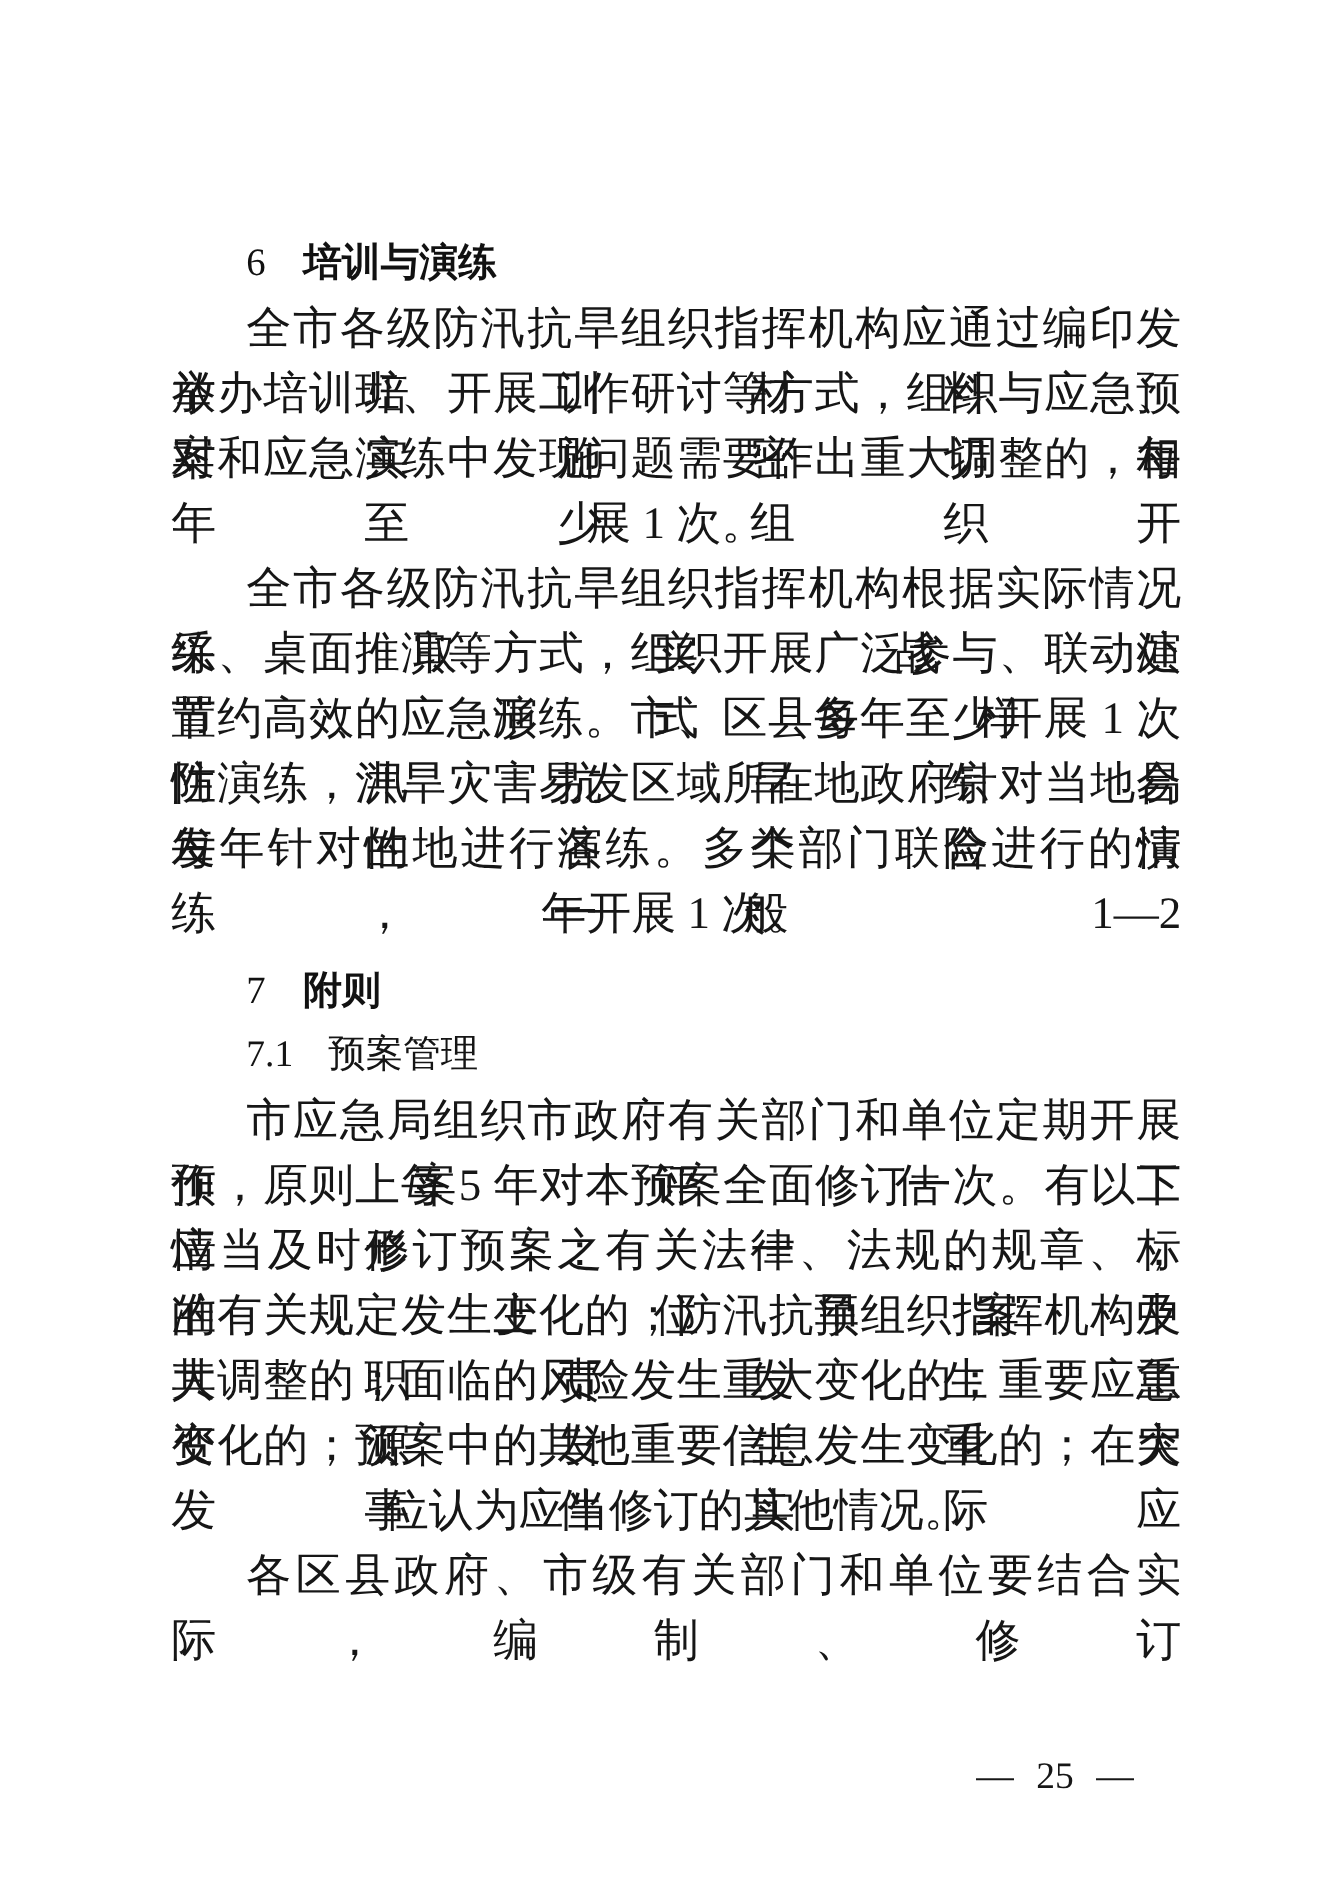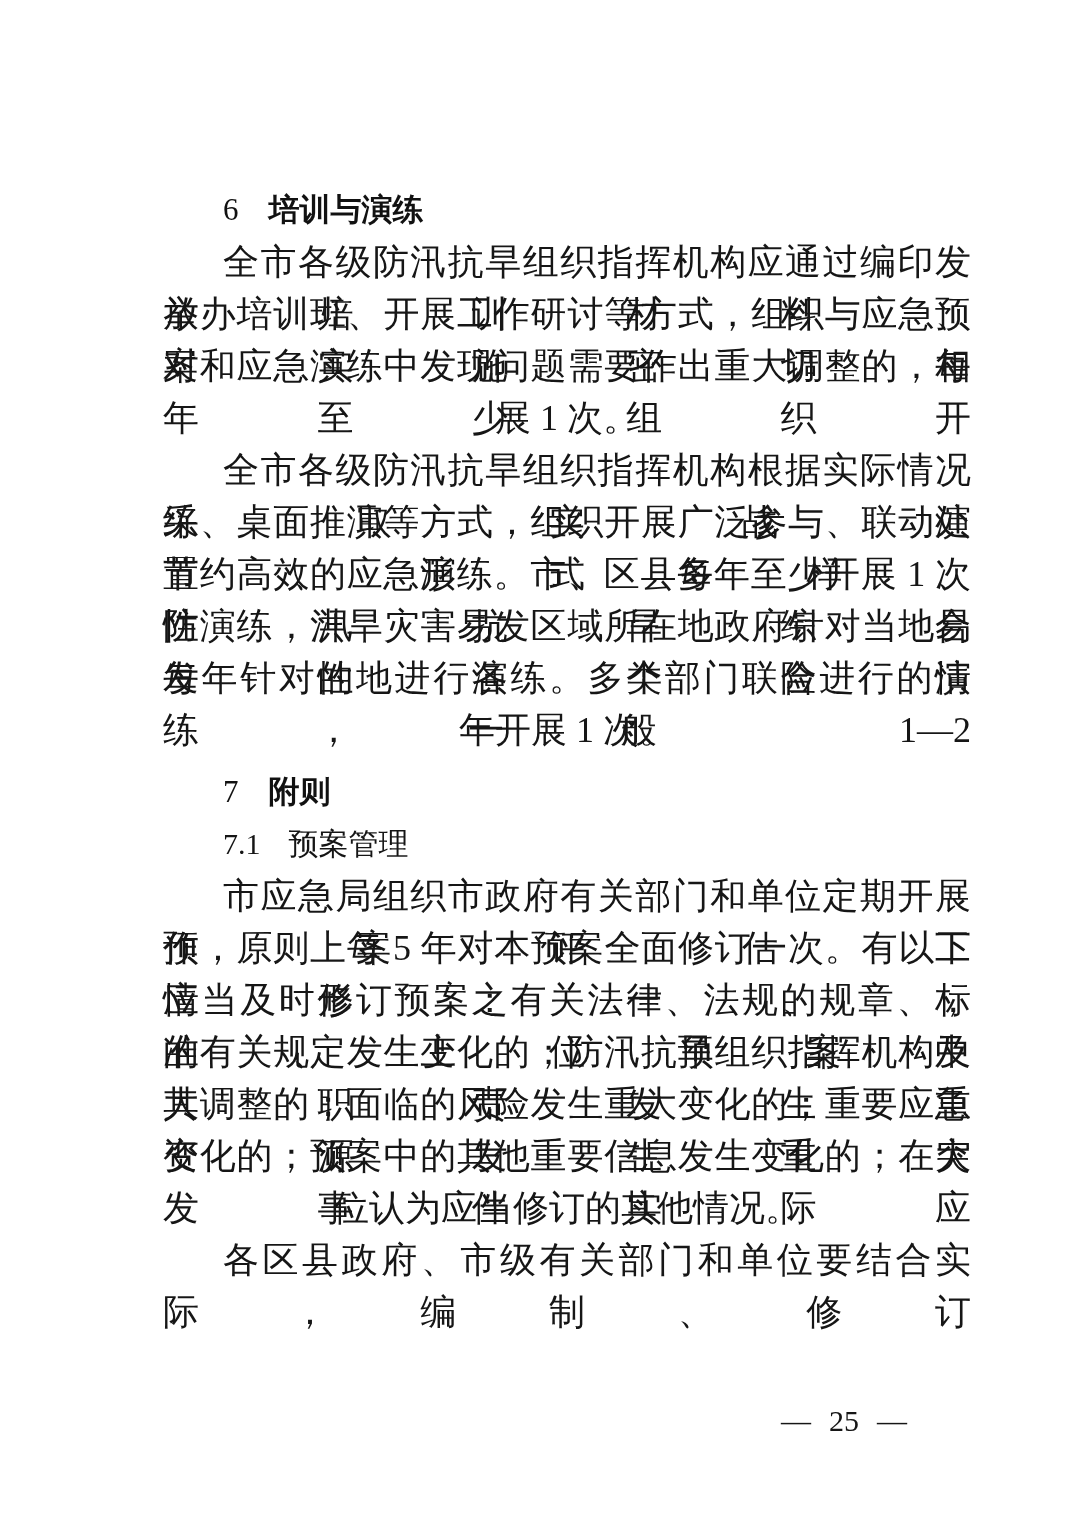--- a/index.html
+++ b/index.html
@@ -14,21 +14,20 @@
     background: #ffffff;
     color: #141414;
     font-family: "Liberation Serif", "DejaVu Serif", serif;
     overflow: hidden;
   }
   .text-block {
     position: absolute;
     left: 137px;
     top: 184px;
     width: 808px;
-    margin-left: 26px;
   }
   .line {
     font-size: 36px;
     line-height: 52px;
     height: 52px;
     color: #161616;
   }
   
   .just {
     text-align: justify;

